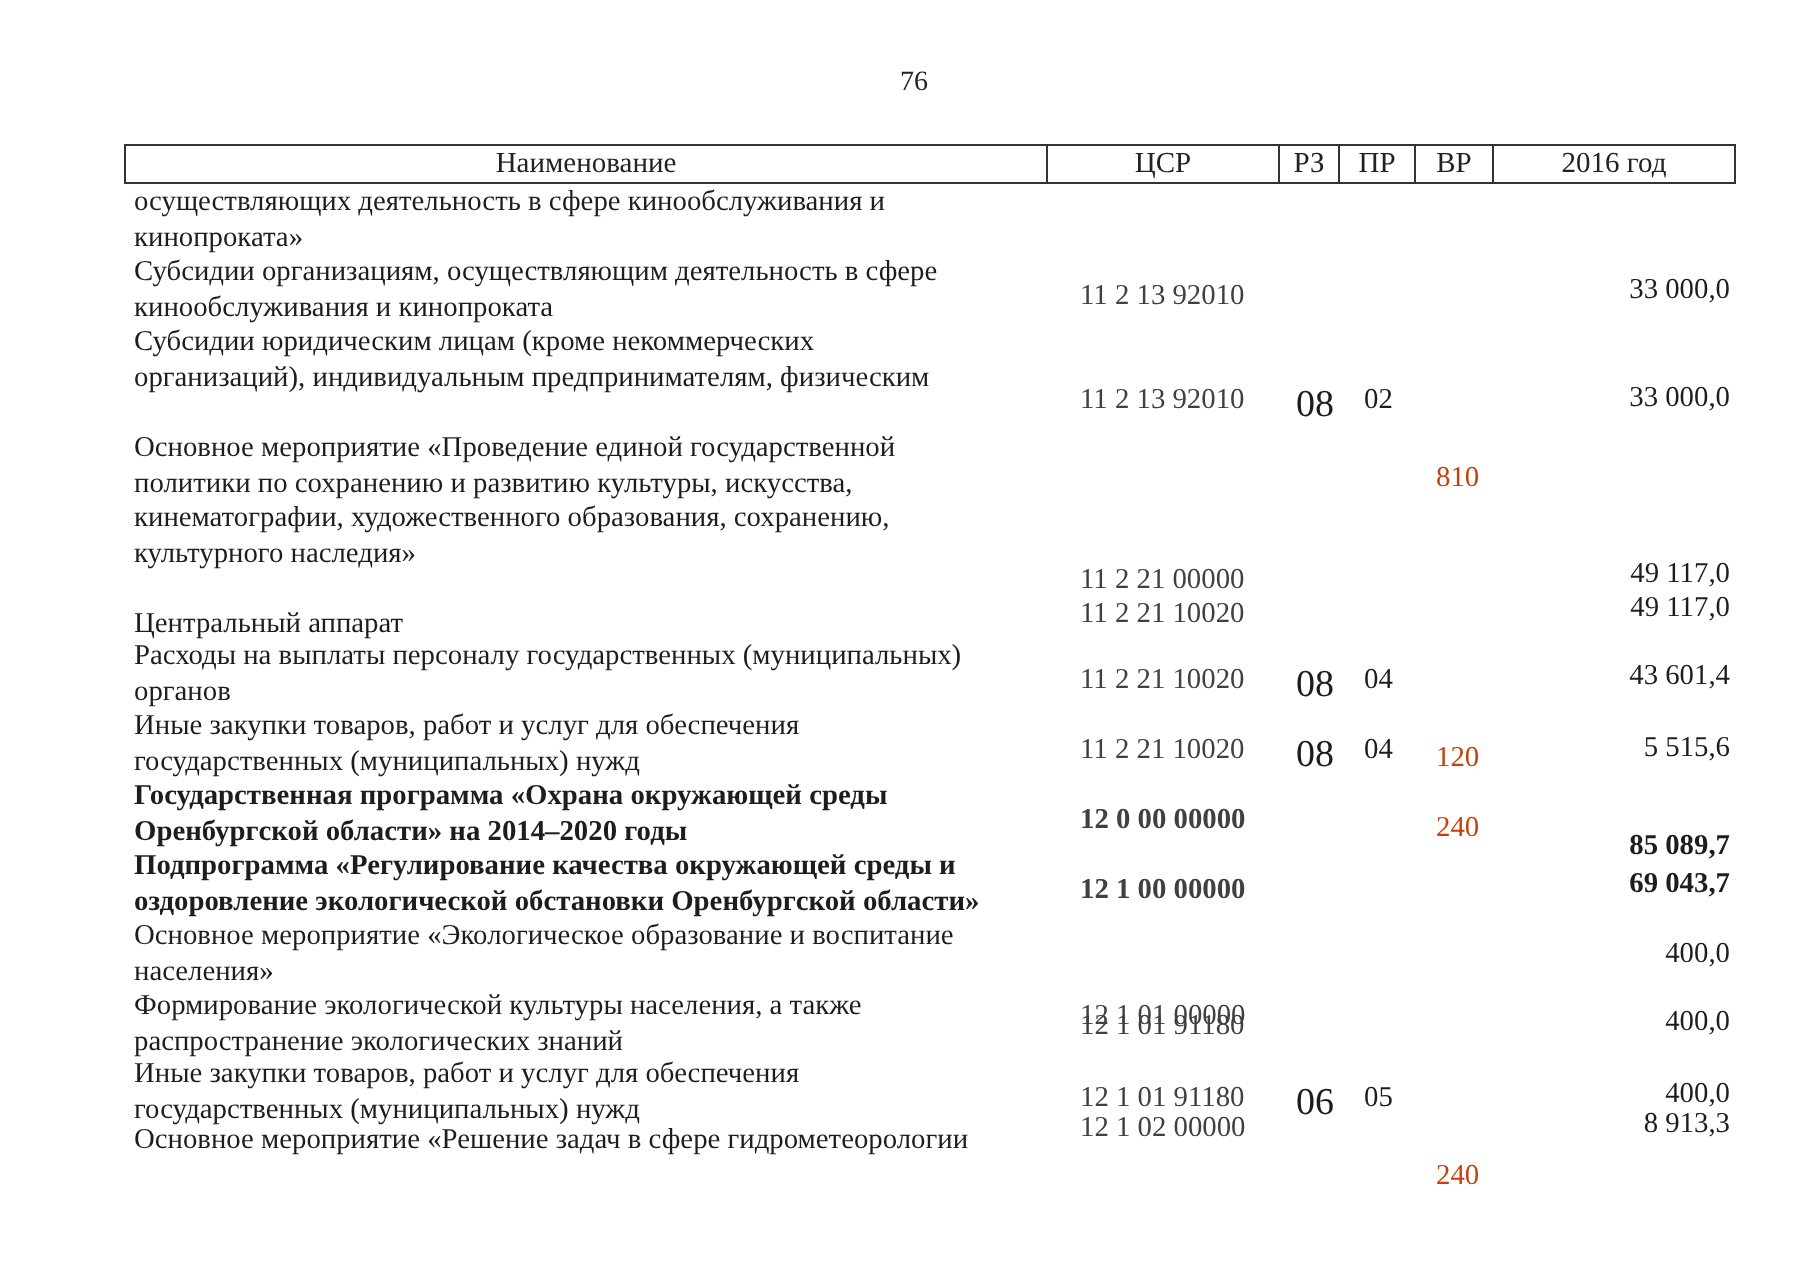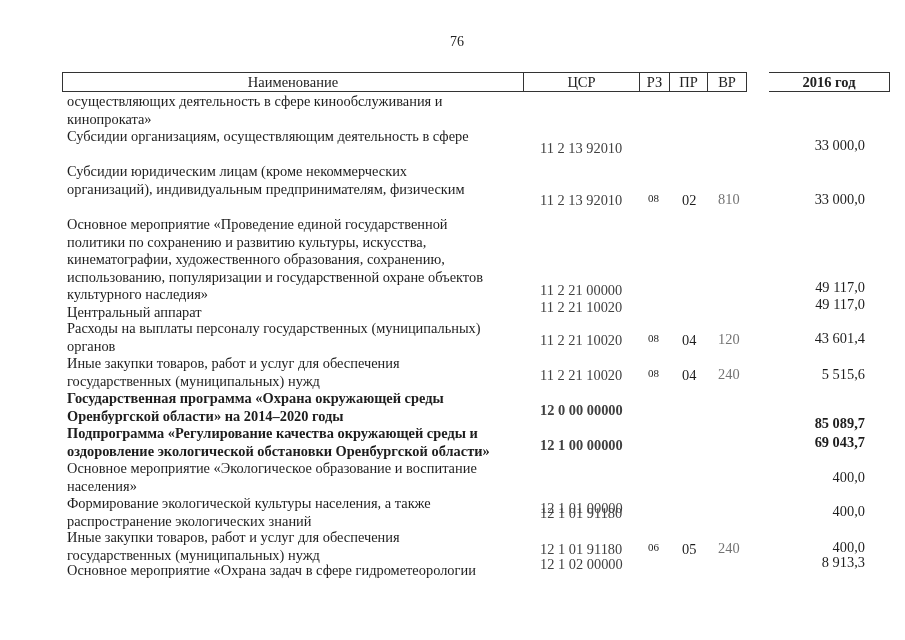--- a/index.html
+++ b/index.html
@@ -15,50 +15,51 @@
     border-left: none; box-sizing: border-box;
     font-size: 14.5px; text-align: center; line-height: 19px; color: #222;
   }
   .hdr.first { border-left: 1px solid #333; }
   .row { position: absolute; left: 0; width: 905px; }
   .name {
     position: absolute; left: 67px; width: 460px; font-size: 14.4px; line-height: 17.6px;
     color: #1d1d1d; white-space: nowrap;
   }
   .csr { position: absolute; left: 540px; font-size: 14.4px; color: #404040; white-space: nowrap; }
-  .rz  { position: absolute; left: 648px; font-size: 11px; color: #1d1d1d; }
+  .rz  { position: absolute; left: 648px; font-size: 19px; color: #1d1d1d; }
   .pr  { position: absolute; left: 682px; font-size: 14.4px; color: #1d1d1d; }
-  .vr  { position: absolute; left: 718px; font-size: 14.4px; color: #737373; }
+  .vr  { position: absolute; left: 718px; font-size: 14.4px; color: #c2410c; margin-top: 40px; }
   .amt { position: absolute; right: 40px; font-size: 14.4px; color: #1d1d1d; text-align: right; white-space: nowrap; }
   .bold { font-weight: bold; }
 </style>
 </head>
 <body>
 
 <div class="page-number">76</div>
 
 <div>
   <div class="hdr first" style="left:62px;width:462px;">Наименование</div>
   <div class="hdr" style="left:524px;width:116px;">ЦСР</div>
   <div class="hdr" style="left:640px;width:30px;">РЗ</div>
   <div class="hdr" style="left:670px;width:38px;">ПР</div>
   <div class="hdr" style="left:708px;width:39px;">ВР</div>
-  <div class="hdr" style="left:769px;width:121px;font-weight:bold;">2016 год</div>
+  <div class="hdr" style="left:747px;width:121px;">2016 год</div>
 </div>
 
 <div class="row" style="top:93px;">
   <div class="name">
     <div>осуществляющих деятельность в сфере кинообслуживания и</div>
     <div>кинопроката»</div>
   </div>
 </div>
 
 <div class="row" style="top:128px;">
   <div class="name">
     <div>Субсидии организациям, осуществляющим деятельность в сфере</div>
+    <div>кинообслуживания и кинопроката</div>
   </div>
   <div class="csr" style="top:12px;">11 2 13 92010</div>
   <div class="amt" style="top:9px;">33 000,0</div>
 </div>
 
 <div class="row" style="top:163px;">
   <div class="name">
     <div>Субсидии юридическим лицам (кроме некоммерческих</div>
     <div>организаций), индивидуальным предпринимателям, физическим</div>
   </div>
@@ -67,21 +68,20 @@
   <div class="pr" style="top:29px;">02</div>
   <div class="vr" style="top:28px;">810</div>
   <div class="amt" style="top:28px;">33 000,0</div>
 </div>
 
 <div class="row" style="top:216px;">
   <div class="name">
     <div>Основное мероприятие «Проведение единой государственной</div>
     <div>политики по сохранению и развитию культуры, искусства,</div>
     <div>кинематографии, художественного образования, сохранению,</div>
-    <div>использованию, популяризации и государственной охране объектов</div>
     <div>культурного наследия»</div>
   </div>
   <div class="csr" style="top:66px;">11 2 21 00000</div>
   <div class="amt" style="top:63px;">49 117,0</div>
 </div>
 
 <div class="row" style="top:304px;">
   <div class="name">
     <div>Центральный аппарат</div>
   </div>
@@ -156,17 +156,17 @@
   </div>
   <div class="csr" style="top:12px;">12 1 01 91180</div>
   <div class="rz" style="top:12px;">06</div>
   <div class="pr" style="top:12px;">05</div>
   <div class="vr" style="top:11px;">240</div>
   <div class="amt" style="top:10px;">400,0</div>
 </div>
 
 <div class="row" style="top:562px;">
   <div class="name">
-    <div>Основное мероприятие «Охрана задач в сфере гидрометеорологии</div>
+    <div>Основное мероприятие «Решение задач в сфере гидрометеорологии</div>
   </div>
   <div class="csr" style="top:-6px;">12 1 02 00000</div>
   <div class="amt" style="top:-8px;">8 913,3</div>
 </div>
 
 </body></html>

